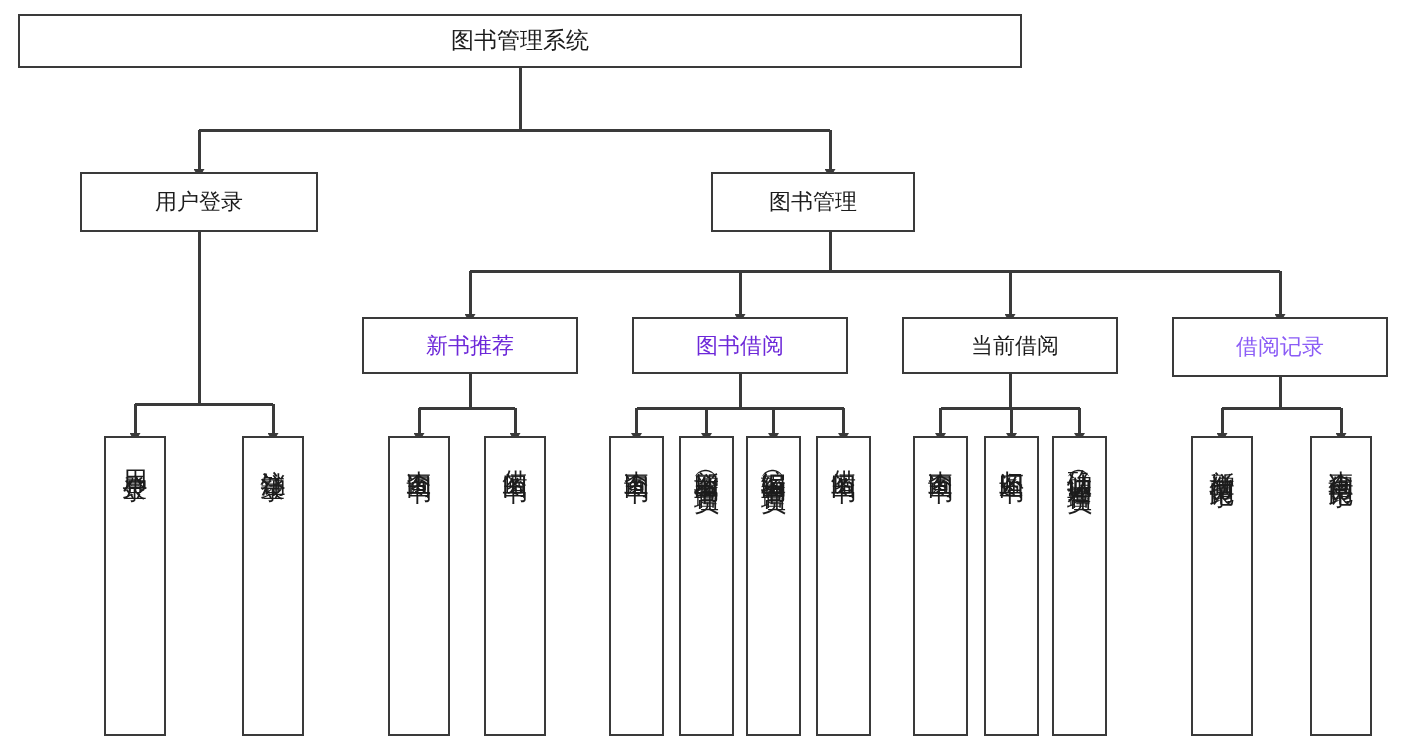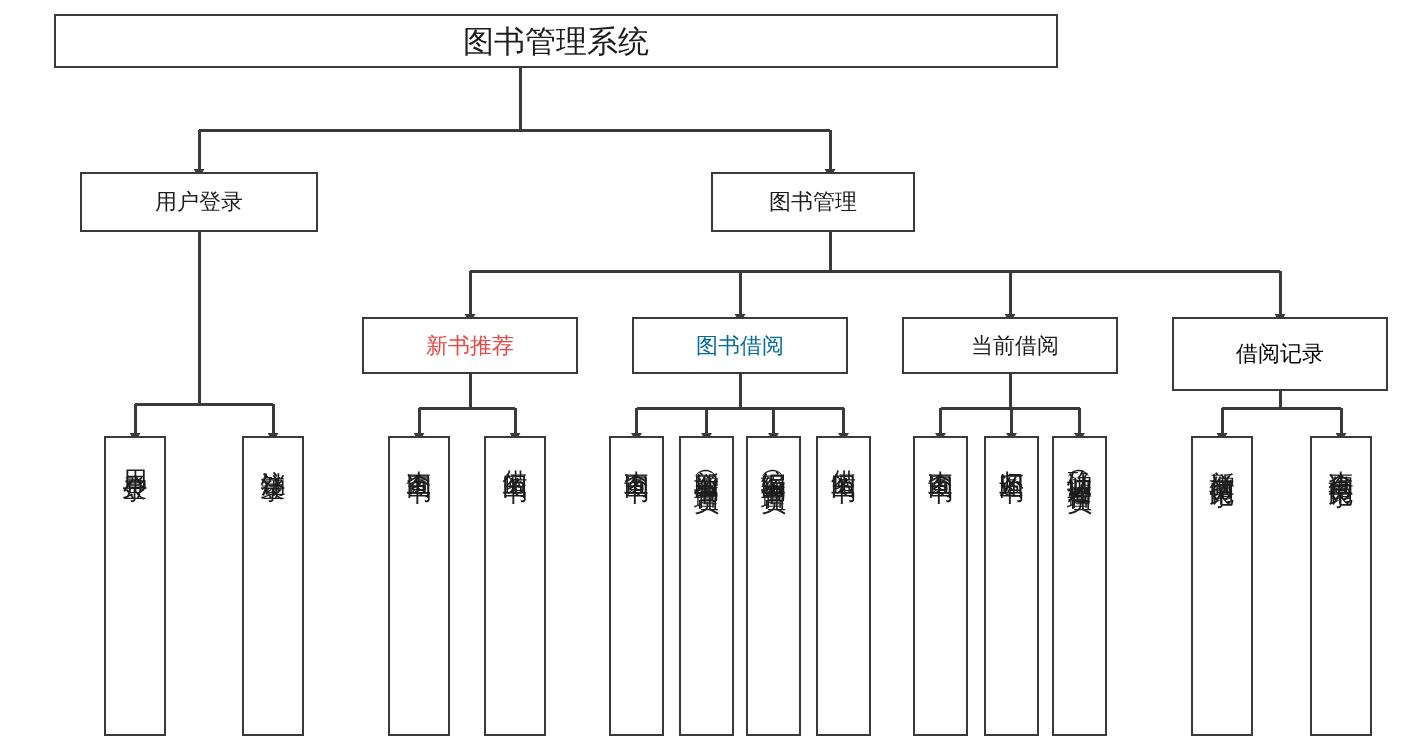--- a/index.html
+++ b/index.html
@@ -38,22 +38,21 @@
     color: #1c1c1c;
   }
   .node .node-label {
     display: block;
     text-align: center;
     line-height: 1.18;
     white-space: nowrap;
   }
   
   .node.level-root {
-    font-size: 31px;
-    margin-left: 36px;
+    font-size: 23px;
   }
   
   .node.level-module {
     font-size: 22px;
   }
   
   .node.level-leaf {
     align-items: flex-start;
     justify-content: center;
     padding-top: 12px;
@@ -127,30 +126,30 @@
   <div id="node-layer">
       <div class="node level-root" style="left: 18px; top: 14px; width: 1004px; height: 54px; border-color: rgb(58, 58, 58); color: rgb(28, 28, 28);">
         <span class="node-label">图书管理系统</span>
       </div>
       <div class="node level-module" style="left: 80px; top: 172px; width: 238px; height: 60px; border-color: rgb(58, 58, 58); color: rgb(28, 28, 28);">
         <span class="node-label">用户登录</span>
       </div>
       <div class="node level-module" style="left: 711px; top: 172px; width: 204px; height: 60px; border-color: rgb(58, 58, 58); color: rgb(28, 28, 28);">
         <span class="node-label">图书管理</span>
       </div>
-      <div class="node level-module" style="left: 362px; top: 317px; width: 216px; height: 57px; border-color: rgb(58, 58, 58); color: #ef4444;">
+      <div class="node level-module" style="left: 362px; top: 317px; width: 216px; height: 57px; border-color: rgb(58, 58, 58); color: #6d28d9;">
         <span class="node-label">新书推荐</span>
       </div>
-      <div class="node level-module" style="left: 632px; top: 317px; width: 216px; height: 57px; border-color: rgb(58, 58, 58); color: #0369a1;">
+      <div class="node level-module" style="left: 632px; top: 317px; width: 216px; height: 57px; border-color: rgb(58, 58, 58); color: #6d28d9;">
         <span class="node-label">图书借阅</span>
       </div>
       <div class="node level-module" style="left: 902px; top: 317px; width: 216px; height: 57px; border-color: rgb(58, 58, 58); color: rgb(28, 28, 28); padding-left: 10px;">
         <span class="node-label">当前借阅</span>
       </div>
-      <div class="node level-module" style="left: 1172px; top: 317px; width: 216px; height: 74px; border-color: rgb(58, 58, 58); color: #000000;">
+      <div class="node level-module" style="left: 1172px; top: 317px; width: 216px; height: 60px; border-color: rgb(58, 58, 58); color: #8b5cf6;">
         <span class="node-label">借阅记录</span>
       </div>
       <div class="node level-leaf" style="left: 104px; top: 436px; width: 62px; height: 300px; border-color: rgb(58, 58, 58); color: rgb(28, 28, 28);">
         <span class="node-label">用户登录</span>
       </div>
       <div class="node level-leaf" style="left: 242px; top: 436px; width: 62px; height: 300px; border-color: rgb(58, 58, 58); color: rgb(28, 28, 28);">
         <span class="node-label">注销登录</span>
       </div>
       <div class="node level-leaf" style="left: 388px; top: 436px; width: 62px; height: 300px; border-color: rgb(58, 58, 58); color: rgb(28, 28, 28);">
         <span class="node-label">查询图书</span>

